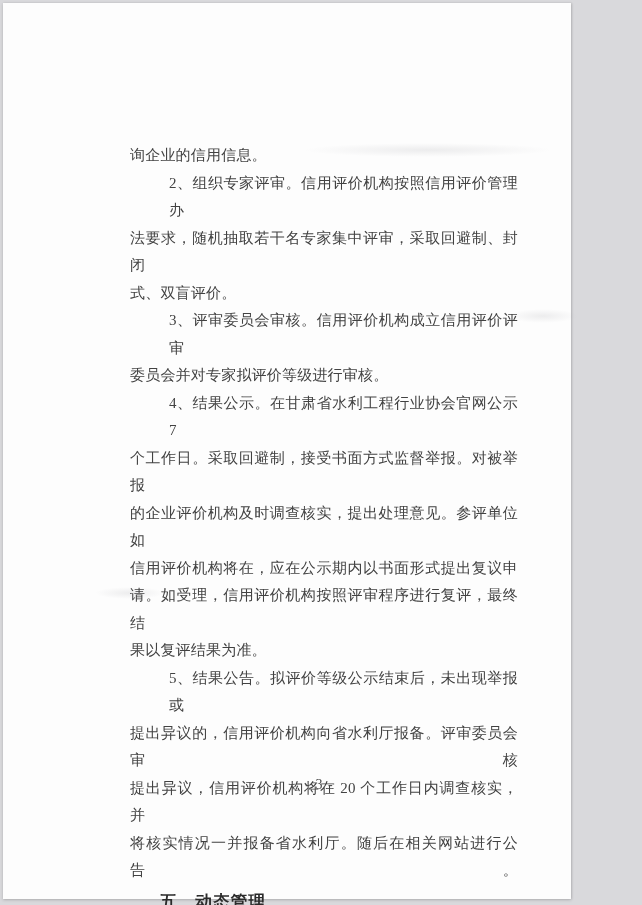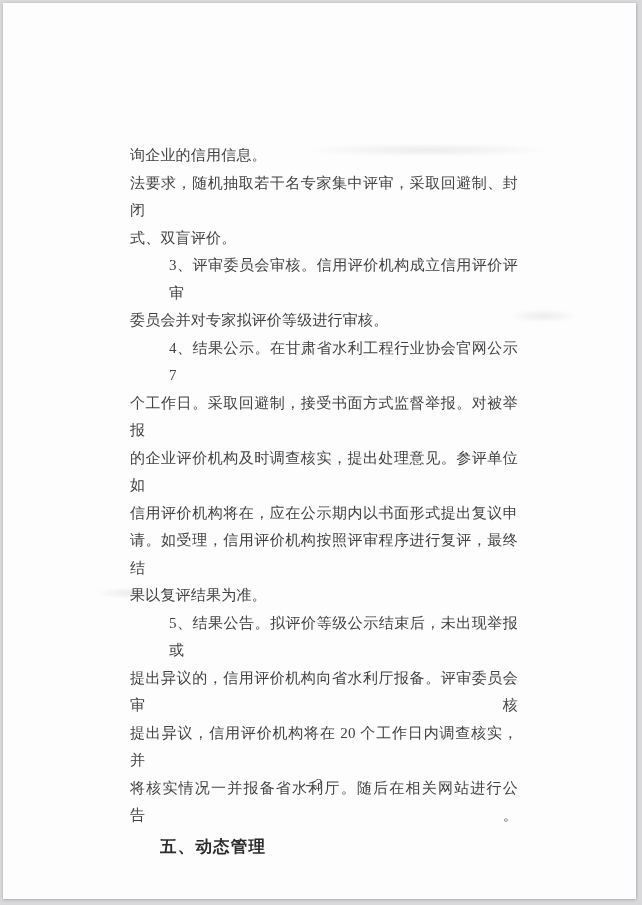--- a/index.html
+++ b/index.html
@@ -12,21 +12,21 @@
     width: 642px;
     height: 905px;
     background: #d9d9dc;
     overflow: hidden;
   }
   
   .page {
     position: absolute;
     left: 3px;
     top: 3px;
-    width: 633px;
+    width: 568px;
     height: 896px;
     background: #fdfdfd;
     box-shadow: 0 1px 3px rgba(0,0,0,0.18), 1px 0 2px rgba(0,0,0,0.10);
   }
   
   .text-block {
     position: absolute;
     left: 127px;
     top: 139px;
     width: 388px;
@@ -79,20 +79,21 @@
 </head>
 <body>
 
 <div class="screenshot">
   <div class="page">
     <div class="smudge s1"></div>
     <div class="smudge s2"></div>
     <div class="smudge s3"></div>
     <div class="text-block">
         <div class="line">询企业的信用信息。</div>
+        <div class="line fill indent-num">2、组织专家评审。信用评价机构按照信用评价管理办</div>
         <div class="line fill">法要求，随机抽取若干名专家集中评审，采取回避制、封闭</div>
         <div class="line">式、双盲评价。</div>
         <div class="line fill indent-num">3、评审委员会审核。信用评价机构成立信用评价评审</div>
         <div class="line">委员会并对专家拟评价等级进行审核。</div>
         <div class="line fill indent-num">4、结果公示。在甘肃省水利工程行业协会官网公示 7</div>
         <div class="line fill">个工作日。采取回避制，接受书面方式监督举报。对被举报</div>
         <div class="line fill">的企业评价机构及时调查核实，提出处理意见。参评单位如</div>
         <div class="line fill">信用评价机构将在，应在公示期内以书面形式提出复议申</div>
         <div class="line fill">请。如受理，信用评价机构按照评审程序进行复评，最终结</div>
         <div class="line">果以复评结果为准。</div>

